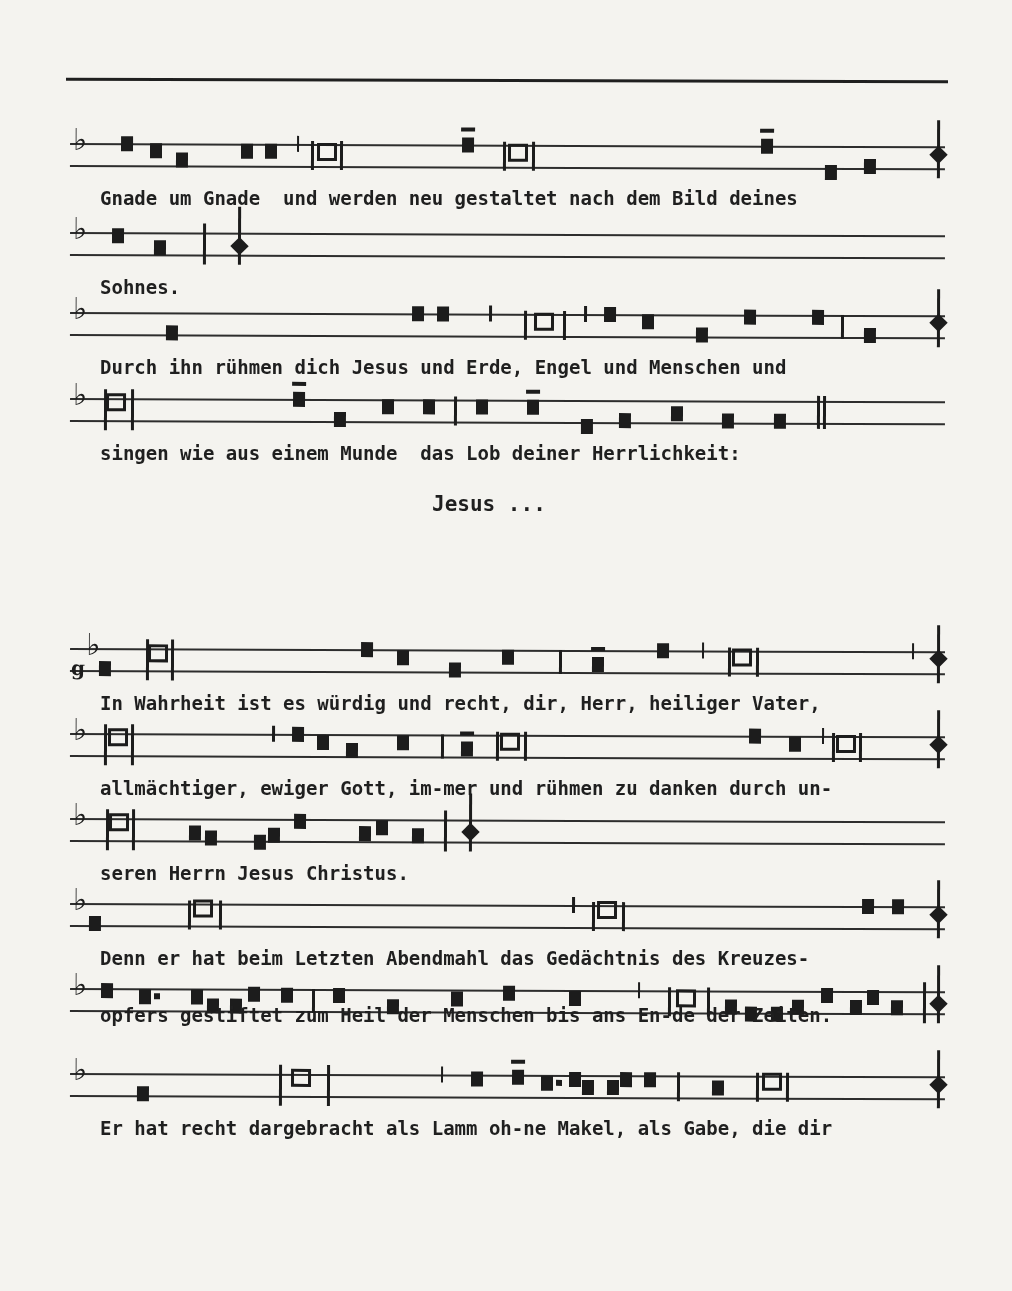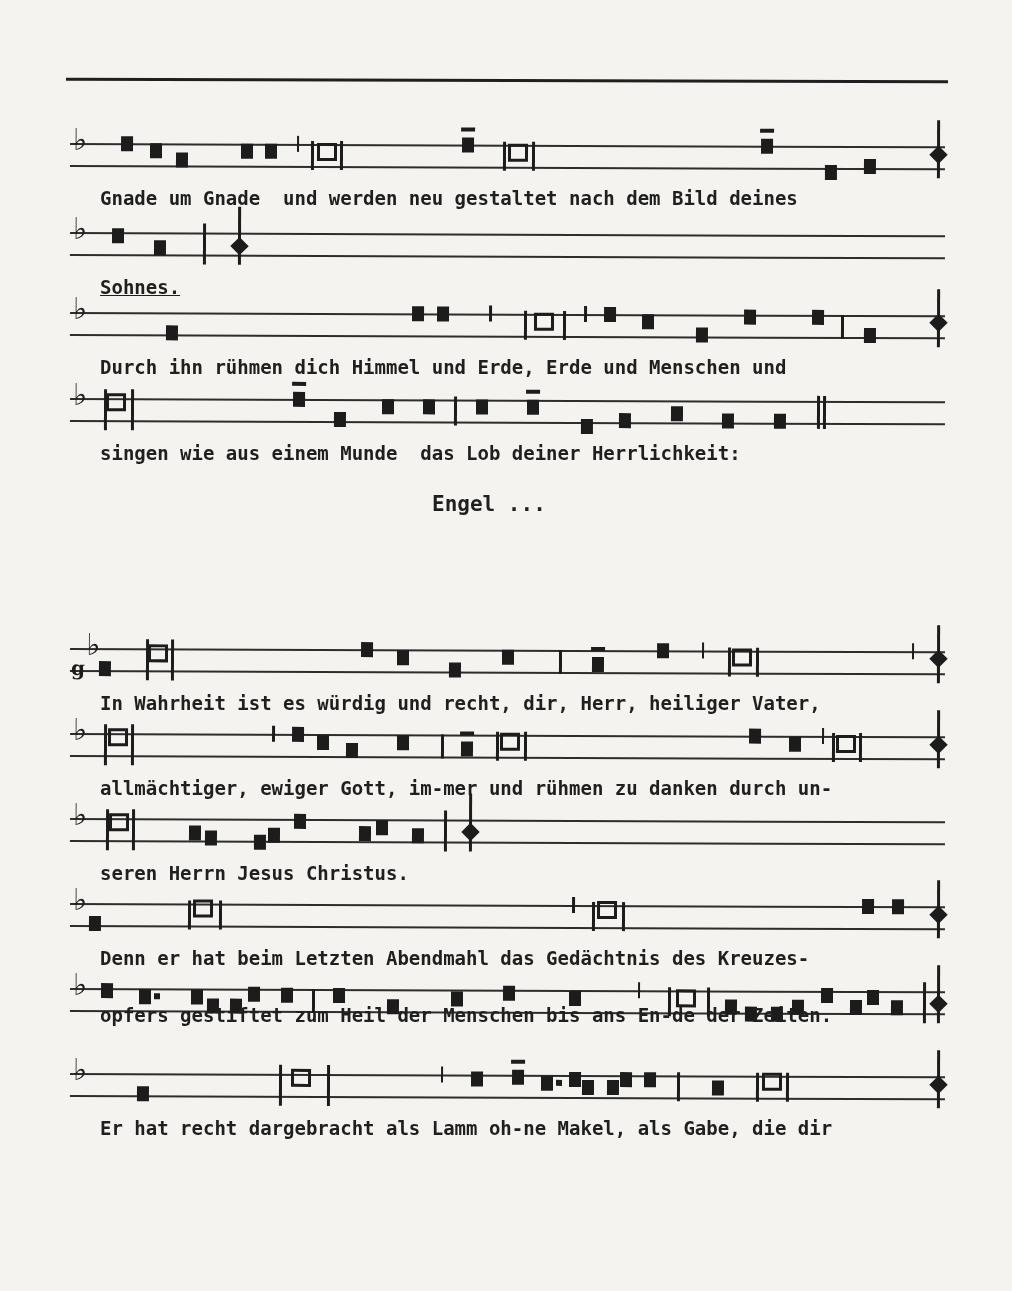--- a/index.html
+++ b/index.html
@@ -68,21 +68,21 @@
       <div class="staff" style="top: 232px;">
         <div class="sline" style="top: 0px;"></div>
         <div class="sline" style="top: 22px;"></div>
         <div class="flat" style="left: 3px; top: -18px;">♭</div>
         <div class="note" style="left: 42.125px; top: -4.5px;"></div>
         <div class="note" style="left: 84.125px; top: 7.5px;"></div>
         <div class="vbar" style="left: 133.25px; top: -9px; width: 3px; height: 41px;"></div>
         <div class="vbar" style="left: 168.25px; top: -26px; width: 3px; height: 58px;"></div>
         <div class="diamond" style="left: 163.25px; top: 6.5px;"></div>
       </div>
-      <div class="lyric" style="top: 276px; text-decoration: underline;">Sohnes.</div>
+      <div class="lyric" style="top: 276px;">Sohnes.</div>
       <div class="staff" style="top: 312px;">
         <div class="sline" style="top: 0px;"></div>
         <div class="sline" style="top: 22px;"></div>
         <div class="flat" style="left: 3px; top: -18px;">♭</div>
         <div class="note" style="left: 96.375px; top: 12.5px;"></div>
         <div class="note" style="left: 342.25px; top: -7.5px;"></div>
         <div class="note" style="left: 366.75px; top: -7.5px;"></div>
         <div class="vbar" style="left: 419px; top: -8px; width: 2.5px; height: 16px;"></div>
         <div class="vbar" style="left: 453.5px; top: -3px; width: 3px; height: 29px;"></div>
         <div class="open" style="left: 463.75px; top: -1.5px;"></div>
@@ -91,21 +91,21 @@
         <div class="note" style="left: 533.875px; top: -7.5px;"></div>
         <div class="note" style="left: 572.375px; top: -0.5px;"></div>
         <div class="note" style="left: 625.75px; top: 12.5px;"></div>
         <div class="note" style="left: 673.875px; top: -5.5px;"></div>
         <div class="note" style="left: 742.125px; top: -5.5px;"></div>
         <div class="vbar" style="left: 771.125px; top: 0px; width: 3px; height: 24px;"></div>
         <div class="note" style="left: 793.75px; top: 12.5px;"></div>
         <div class="vbar" style="left: 866.5px; top: -26px; width: 3px; height: 58px;"></div>
         <div class="diamond" style="left: 861.5px; top: 0.5px;"></div>
       </div>
-      <div class="lyric" style="top: 356px;">Durch ihn rühmen dich Himmel und Erde, Erde und Menschen und</div>
+      <div class="lyric" style="top: 356px;">Durch ihn rühmen dich Jesus und Erde, Engel und Menschen und</div>
       <div class="staff" style="top: 398px;">
         <div class="sline" style="top: 0px;"></div>
         <div class="sline" style="top: 22px;"></div>
         <div class="flat" style="left: 3px; top: -18px;">♭</div>
         <div class="vbar" style="left: 33.5px; top: -9px; width: 3px; height: 41px;"></div>
         <div class="open" style="left: 35.875px; top: -5.5px;"></div>
         <div class="vbar" style="left: 60.625px; top: -9px; width: 3px; height: 41px;"></div>
         <div class="note" style="left: 223.25px; top: -7.5px;"></div>
         <div class="ep" style="left: 222.25px; top: -17px;"></div>
         <div class="note" style="left: 263.5px; top: 12.5px;"></div>
@@ -274,16 +274,16 @@
         <div class="note" style="left: 641.5px; top: 4.5px;"></div>
         <div class="vbar" style="left: 686.25px; top: -3px; width: 3px; height: 29px;"></div>
         <div class="open" style="left: 692.125px; top: -3.5px;"></div>
         <div class="vbar" style="left: 716px; top: -3px; width: 3px; height: 29px;"></div>
         <div class="vbar" style="left: 866.5px; top: -26px; width: 3px; height: 58px;"></div>
         <div class="diamond" style="left: 861.5px; top: 1.5px;"></div>
       </div>
       <div class="lyric" style="top: 1117px;">Er hat recht dargebracht als Lamm oh-ne Makel, als Gabe, die dir</div>
     </div>
 
-  <div class="heilig">Engel ...</div>
+  <div class="heilig">Jesus ...</div>
 
 
 </div>
 
 </body></html>

